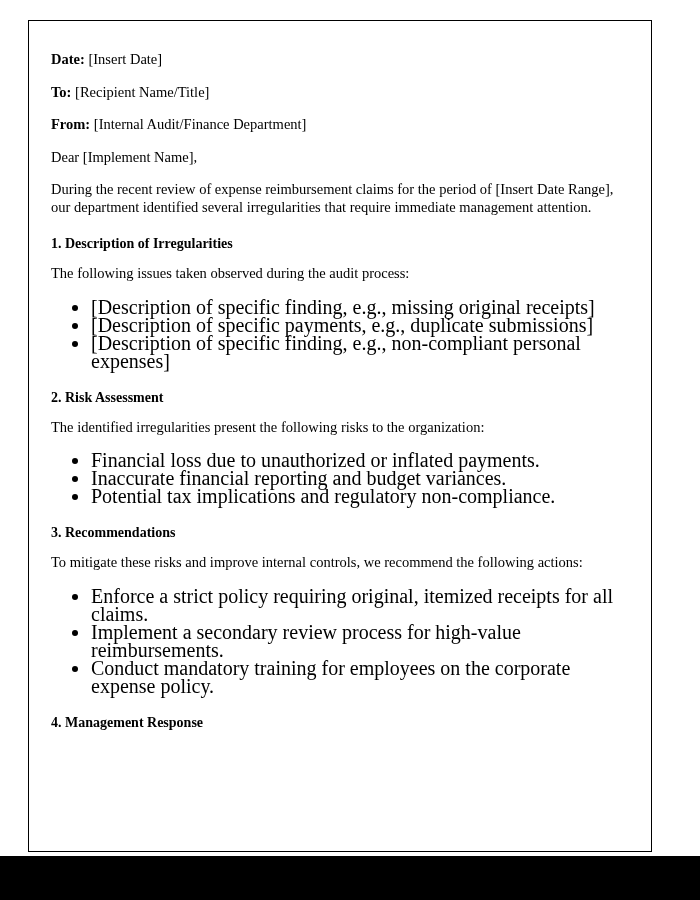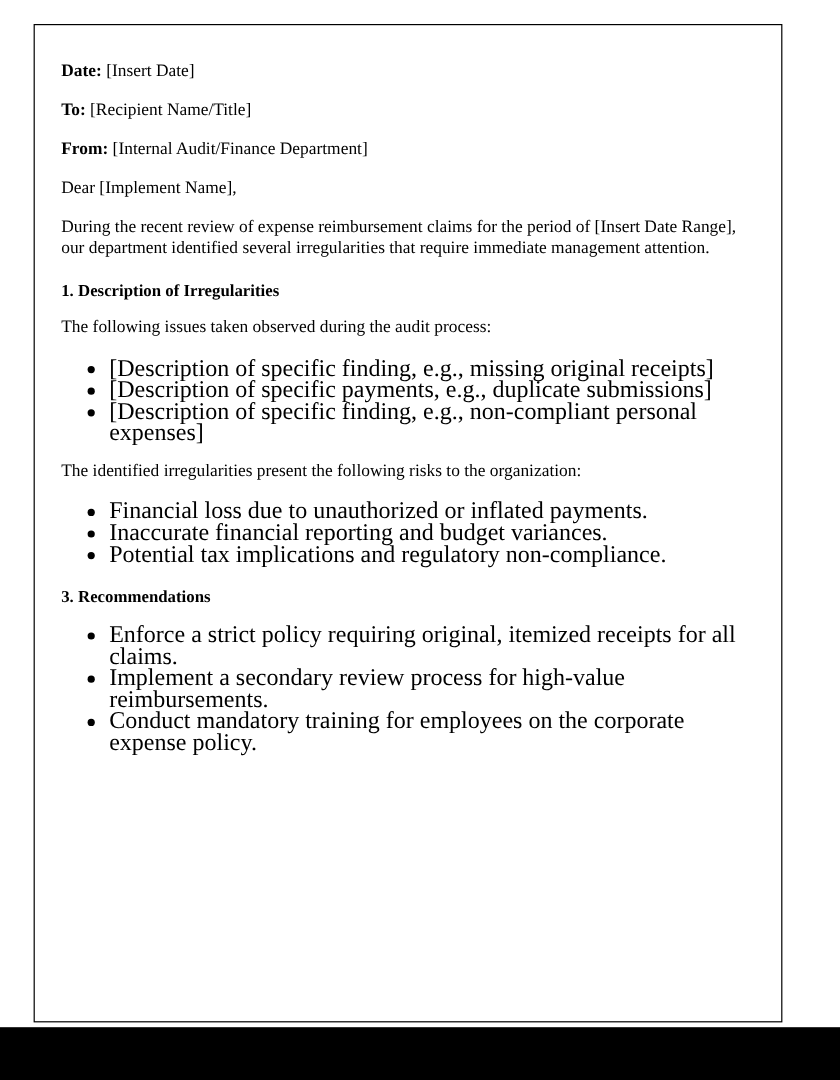--- a/index.html
+++ b/index.html
@@ -66,32 +66,35 @@
     <p>During the recent review of expense reimbursement claims for the period of [Insert Date Range], our department identified several irregularities that require immediate management attention.</p>
 
     <h2>1. Description of Irregularities</h2>
     <p>The following issues taken observed during the audit process:</p>
     <ul>
       <li>[Description of specific finding, e.g., missing original receipts]</li>
       <li>[Description of specific payments, e.g., duplicate submissions]</li>
       <li>[Description of specific finding, e.g., non-compliant personal expenses]</li>
     </ul>
 
+    <h2>2. Risk Assessment</h2>
     <p>The identified irregularities present the following risks to the organization:</p>
     <ul>
       <li>Financial loss due to unauthorized or inflated payments.</li>
       <li>Inaccurate financial reporting and budget variances.</li>
       <li>Potential tax implications and regulatory non-compliance.</li>
     </ul>
 
     <h2>3. Recommendations</h2>
+    <p>To mitigate these risks and improve internal controls, we recommend the following actions:</p>
     <ul>
       <li>Enforce a strict policy requiring original, itemized receipts for all claims.</li>
       <li>Implement a secondary review process for high-value reimbursements.</li>
       <li>Conduct mandatory training for employees on the corporate expense policy.</li>
     </ul>
 
+    <h2>4. Management Response</h2>
 
   </div>
 
   <div class="bottom-bar"></div>
 
 </div>
 
 </body></html>

